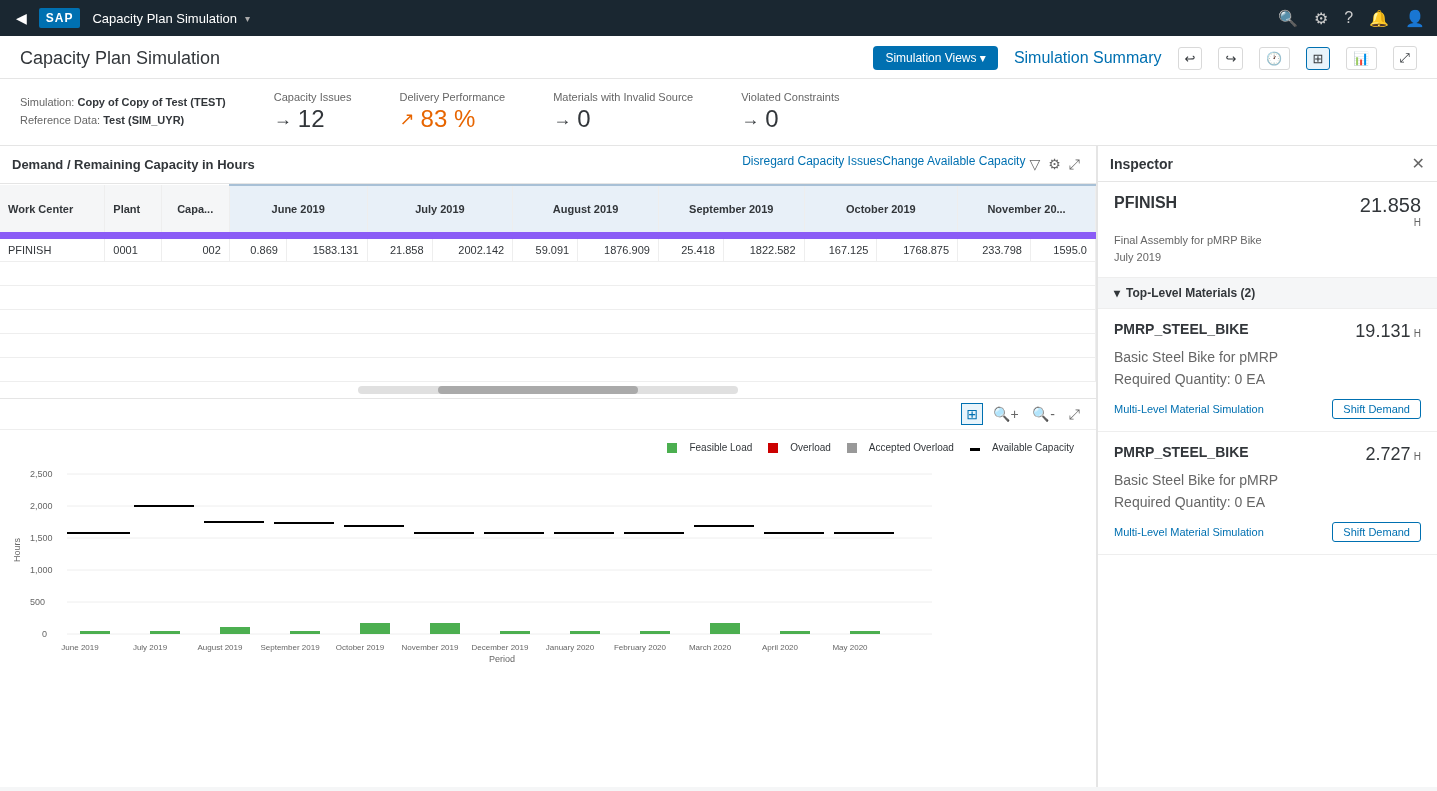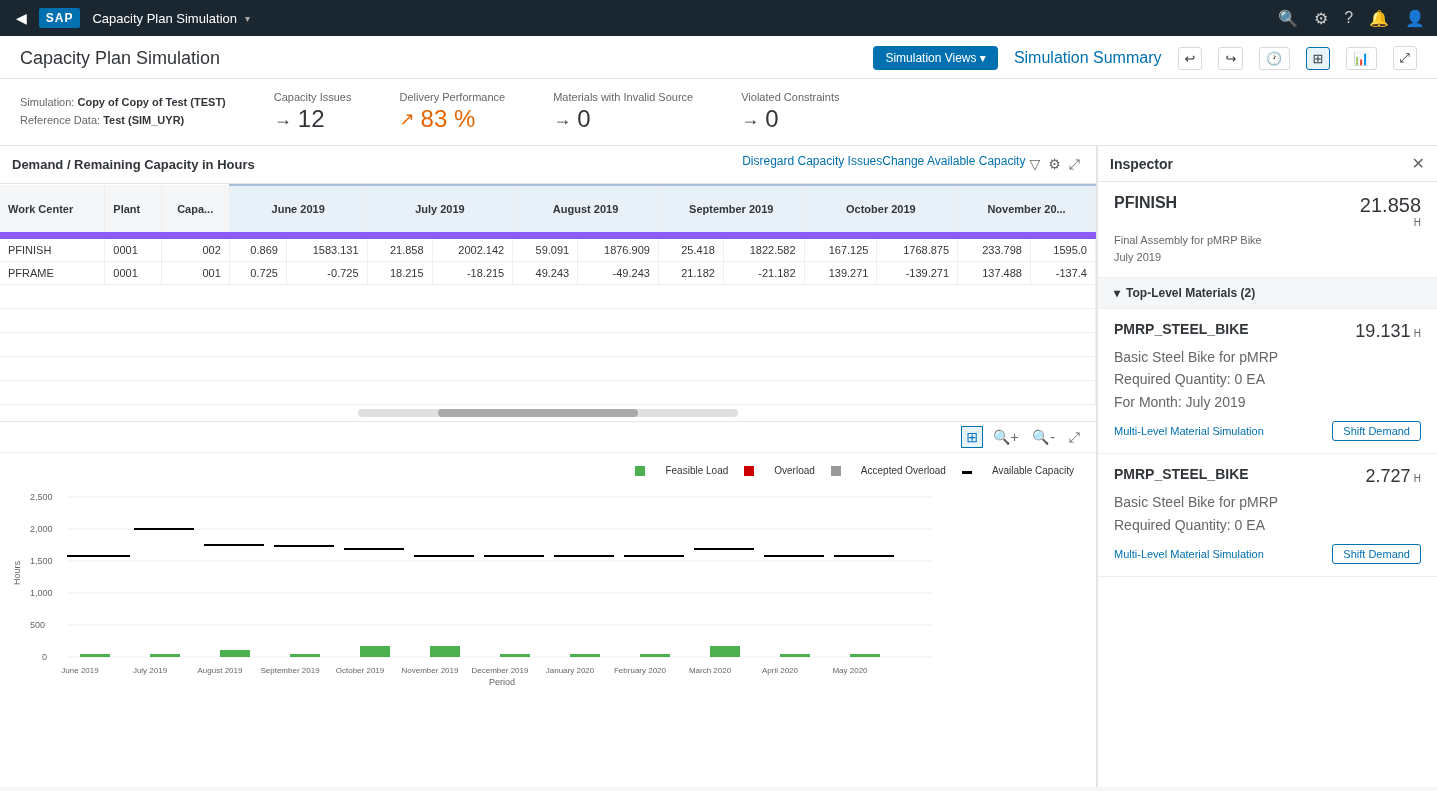--- a/index.html
+++ b/index.html
@@ -240,21 +240,21 @@
       font-size: 11px;
     }
     .legend {
       display: flex;
       gap: 16px;
       font-size: 10px;
       position: absolute;
       top: 0;
       right: 10px;
     }
-    .legend-item { display: flex; align-items: center; gap: 20px; justify-content: center; }
+    .legend-item { display: flex; align-items: center; gap: 12px; justify-content: center; }
     .legend-color { width: 10px; height: 10px; display: inline-block; }
 
     
     .table-scroll { overflow-x: auto; overflow-y: hidden; }
     .table-scroll::-webkit-scrollbar { height: 6px; }
     .table-scroll::-webkit-scrollbar-thumb { background: #ccc; border-radius: 3px; }
   </style>
 </head>
 <body>
 
@@ -367,37 +367,20 @@
               <td>21.858</td>
               <td>2002.142</td>
               <td>59.091</td>
               <td>1876.909</td>
               <td>25.418</td>
               <td>1822.582</td>
               <td>167.125</td>
               <td>1768.875</td>
               <td>233.798</td>
               <td>1595.0</td>
-            </tr>
-            <tr>
-              <td class="col-left">PFRAME</td>
-              <td class="col-left">0001</td>
-              <td>001</td>
-              <td>0.725</td>
-              <td>-0.725</td>
-              <td>18.215</td>
-              <td>-18.215</td>
-              <td>49.243</td>
-              <td>-49.243</td>
-              <td>21.182</td>
-              <td>-21.182</td>
-              <td>139.271</td>
-              <td>-139.271</td>
-              <td>137.488</td>
-              <td>-137.4</td>
             </tr>
             <tr>
                 <td colspan="15" style="height:24px;"></td>
               </tr>
             <tr>
                 <td colspan="15" style="height:24px;"></td>
               </tr>
             <tr>
                 <td colspan="15" style="height:24px;"></td>
               </tr>
@@ -552,21 +535,20 @@
       <div class="material-header">
         <span class="material-name">PMRP_STEEL_BIKE</span>
         <div style="text-align:right;">
           <span class="material-value">19.131</span>
           <span class="material-unit">H</span>
         </div>
       </div>
       <div class="material-desc">
         <div>Basic Steel Bike for pMRP</div>
         <div>Required Quantity: 0 EA</div>
-        <div>For Month: July 2019</div>
       </div>
       <div class="material-actions">
         <span class="material-link">Multi-Level Material Simulation</span>
         <button class="shift-btn">Shift Demand</button>
       </div>
     </div>
 
     <div class="material-item">
       <div class="material-header">
         <span class="material-name">PMRP_STEEL_BIKE</span>

